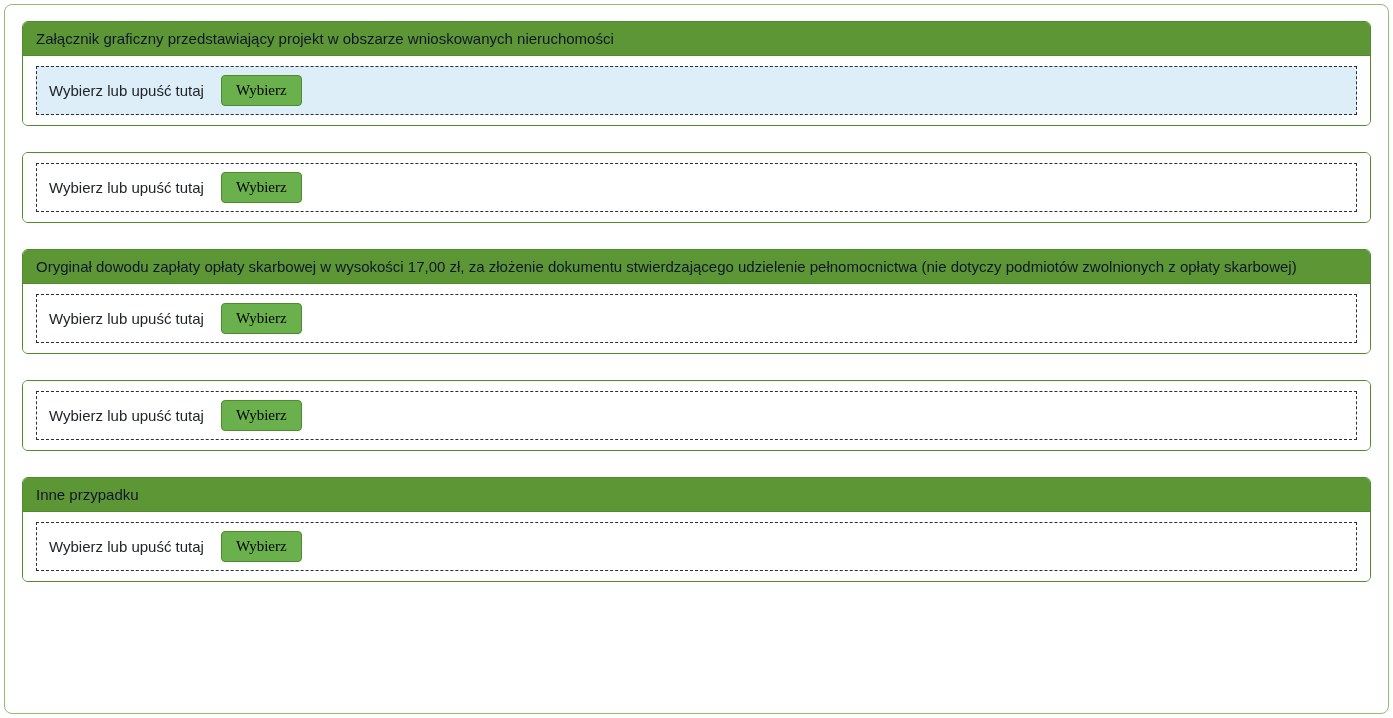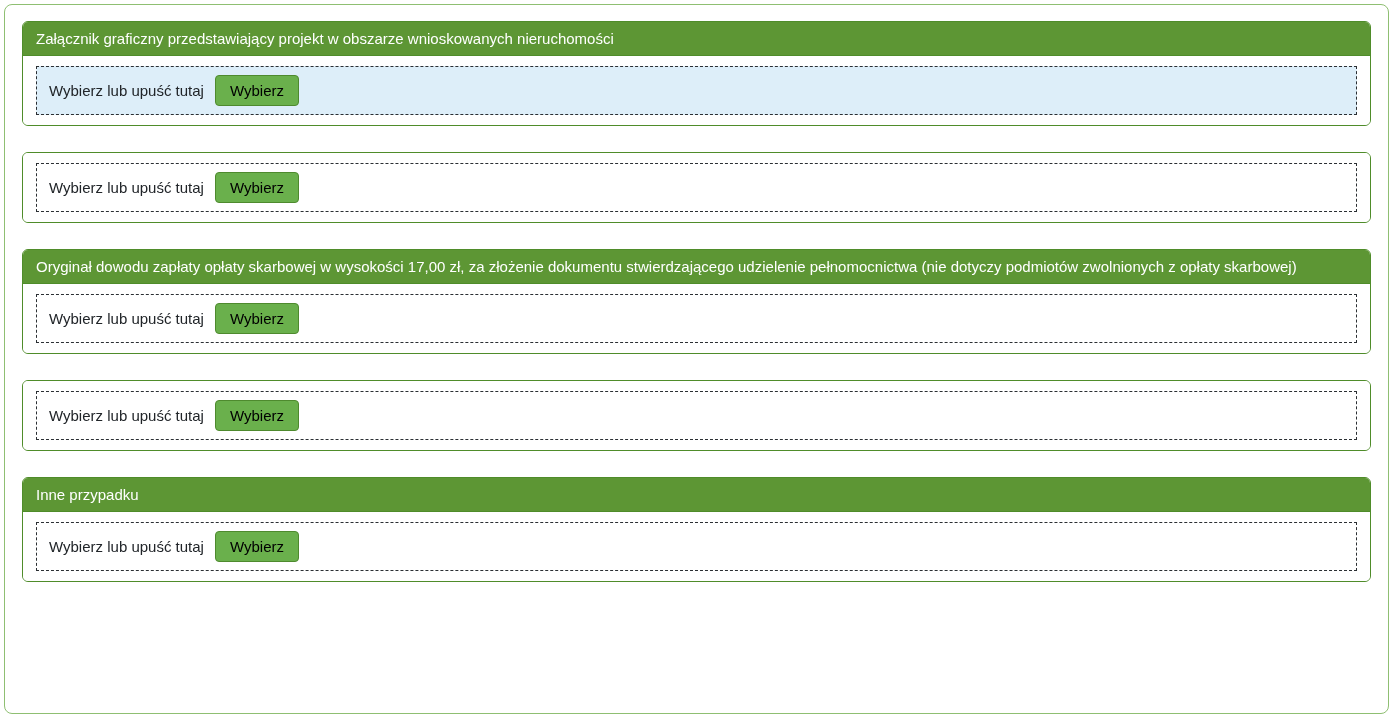--- a/index.html
+++ b/index.html
@@ -43,44 +43,44 @@
     overflow:hidden;
     background:#fff;
   }
   .attachment-section:last-child{ margin-bottom:0; }
   .section-header{
     background:var(--header-green);
     border-bottom:1px solid var(--section-border);
     padding:7px 13px;
     font-size:15px;
     line-height:19px;
-    color:#ffffff;
+    color:#0f172a;
   }
   .section-body{
     padding:10px 13px;
     background:#fff;
   }
   .dropzone{
     border:1px dashed #2b2f33;
     background:var(--dropzone-bg);
     padding:8px 12px;
     display:flex;
     align-items:center;
-    gap:11px;
+    gap:17px;
     min-height:48px;
     cursor:pointer;
   }
   .dropzone.highlighted{ background:var(--dropzone-active-bg); }
   .dropzone-label{
     font-size:15px;
     color:#212529;
     white-space:nowrap;
   }
   .choose-button{
-    font-family:Liberation Sans, sans-serif;
+    font-family:Liberation Serif, serif;
     font-size:15px;
     color:#000;
     background:var(--button-green);
     border:1px solid var(--button-border);
     border-radius:4px;
     padding:5px 14px;
     line-height:19px;
     cursor:pointer;
   }
 </style>

